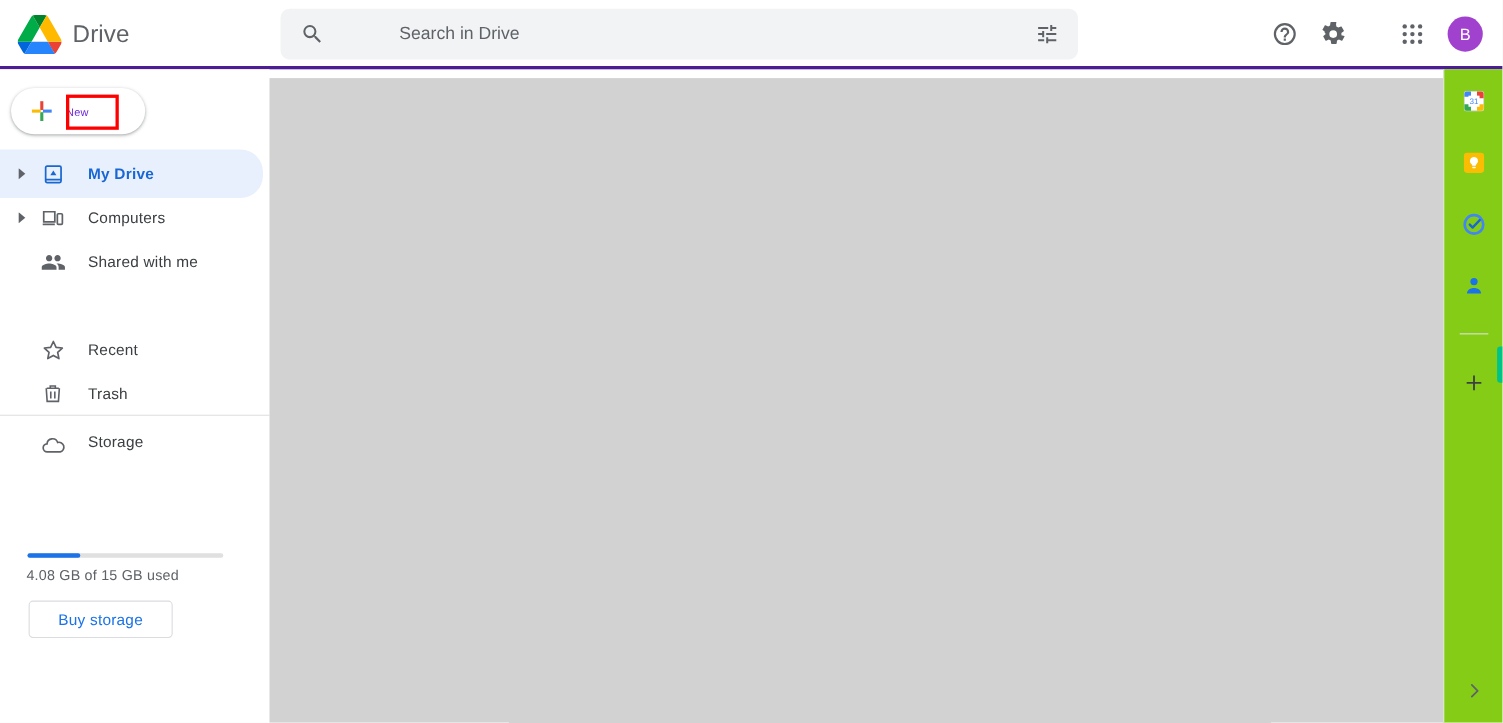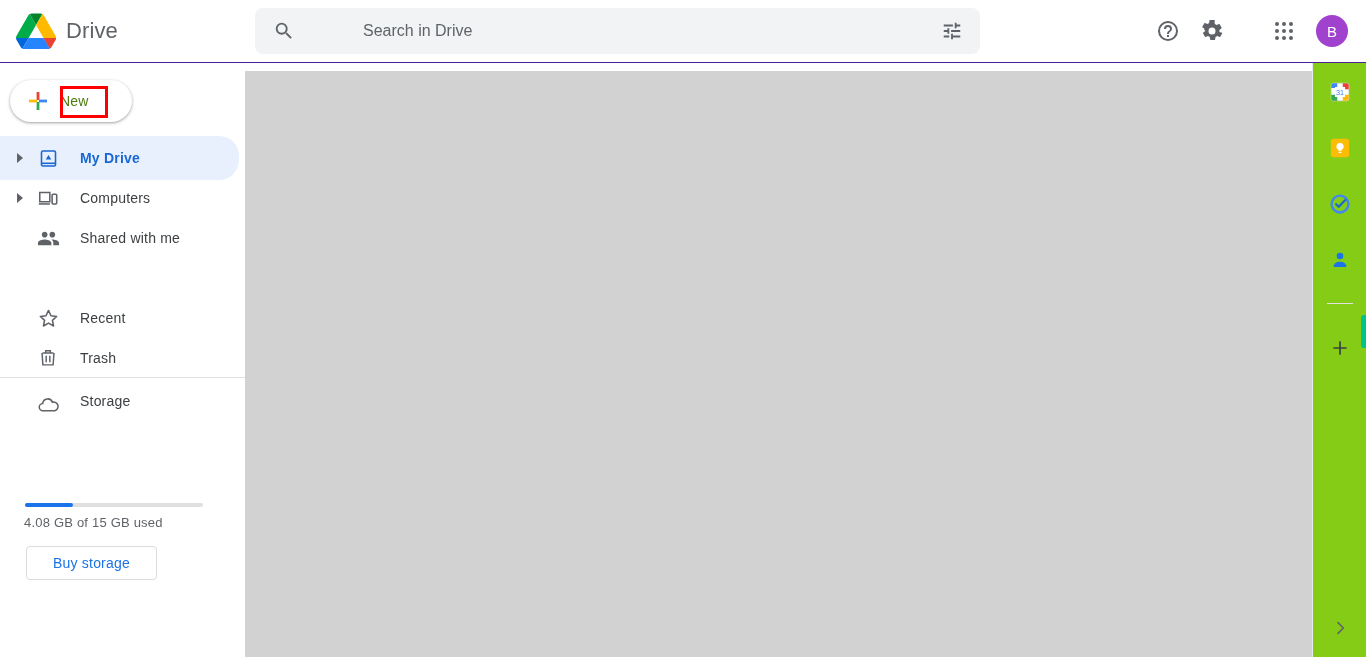--- a/index.html
+++ b/index.html
@@ -11,21 +11,21 @@
     font-family: "Liberation Sans", sans-serif;
     -webkit-font-smoothing: antialiased;
   }
   #app { position: relative; width: 1366px; height: 657px; }
 
   
   #header {
     position: absolute; top: 0; left: 0;
     width: 1366px; height: 63px;
     background: #ffffff;
-    border-bottom: 1px solid #4c1d95;
+    border-bottom: 3px solid #4c1d95;
   }
   #brand {
     position: absolute; left: 16px; top: 8px;
     display: flex; align-items: center; height: 46px;
   }
   #drive-logo { width: 40px; height: 36px; }
   #brand-title {
     margin-left: 10px;
     font-size: 22px;
     color: #5f6368;
@@ -93,21 +93,21 @@
     border-radius: 24px;
     box-shadow: 0 1px 2px 0 rgba(60,64,67,.30), 0 1px 3px 1px rgba(60,64,67,.15);
     display: flex; align-items: center;
     cursor: pointer;
   }
   #new-plus { margin-left: 16px; width: 24px; height: 24px; }
   #new-label-wrap {
     position: relative; margin-left: 10px;
   }
   #new-label {
-    font-size: 14px; color: #4d7c0f; letter-spacing: .2px;
+    font-size: 10px; color: #6d28d9; letter-spacing: .2px;
   }
   #new-highlight {
     position: absolute; left: 60px; top: 23px;
     width: 48px; height: 32px;
     border: 3px solid #ff0000;
     box-sizing: border-box;
     pointer-events: none;
   }
 
   .nav-item {

